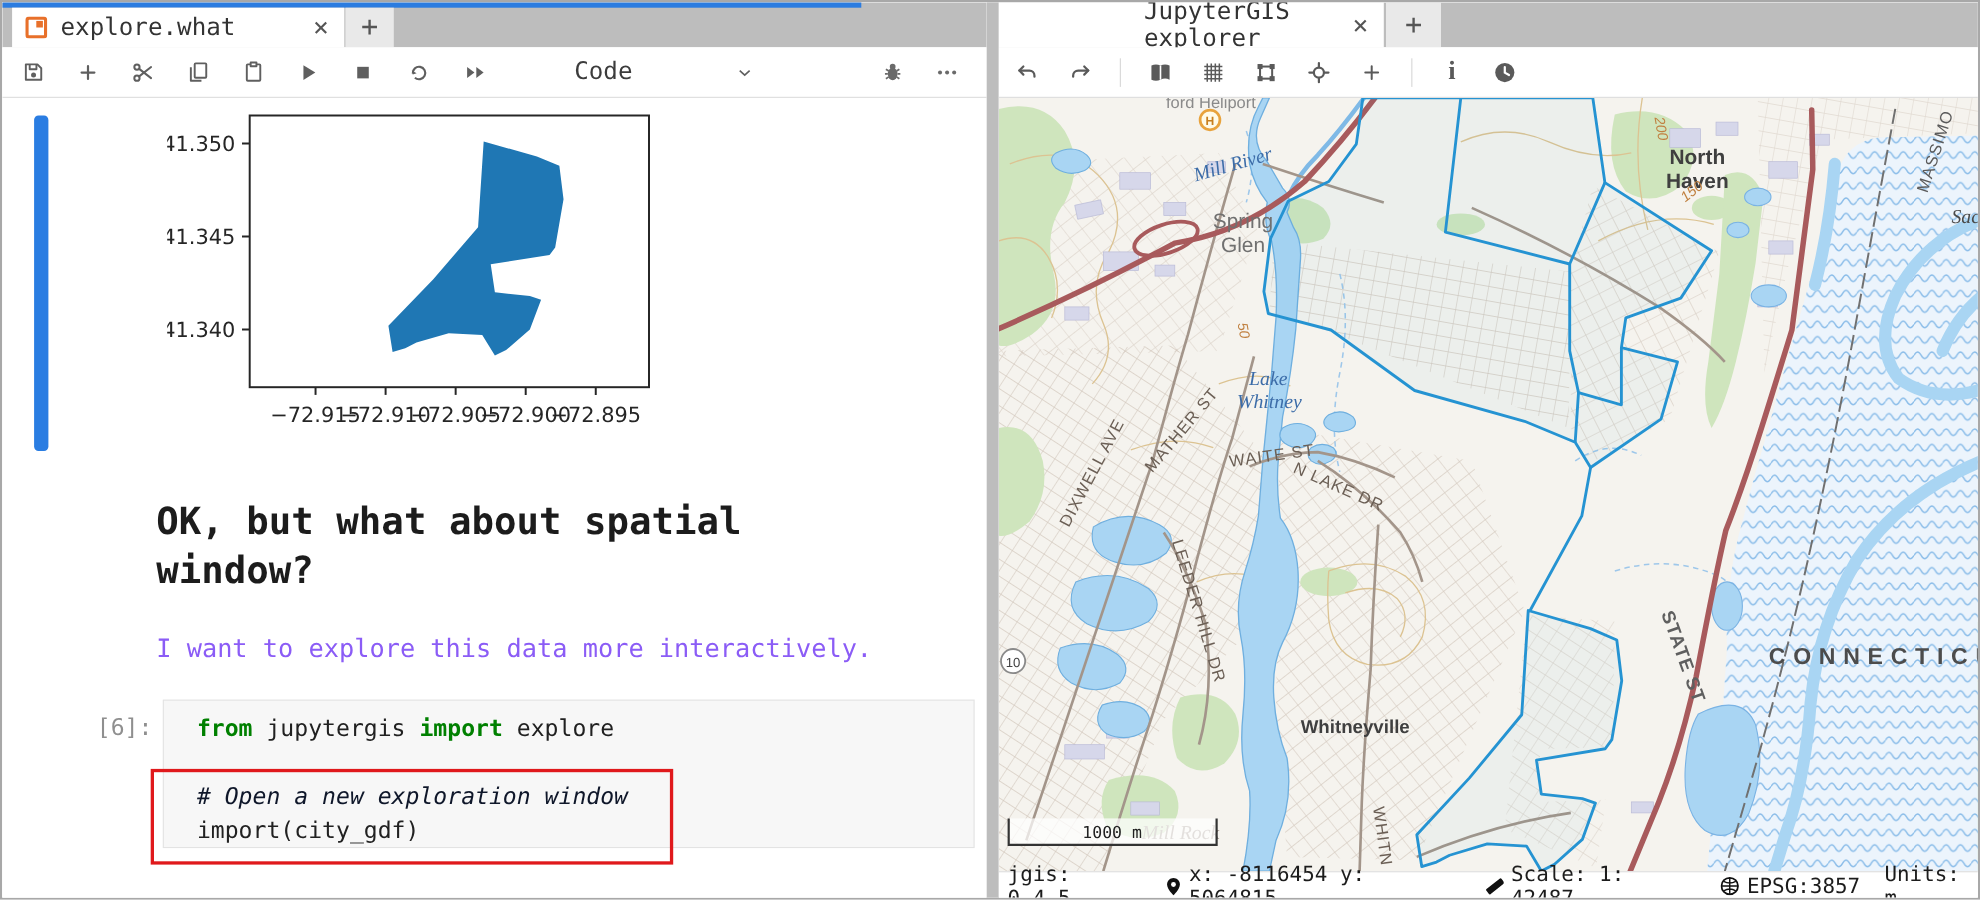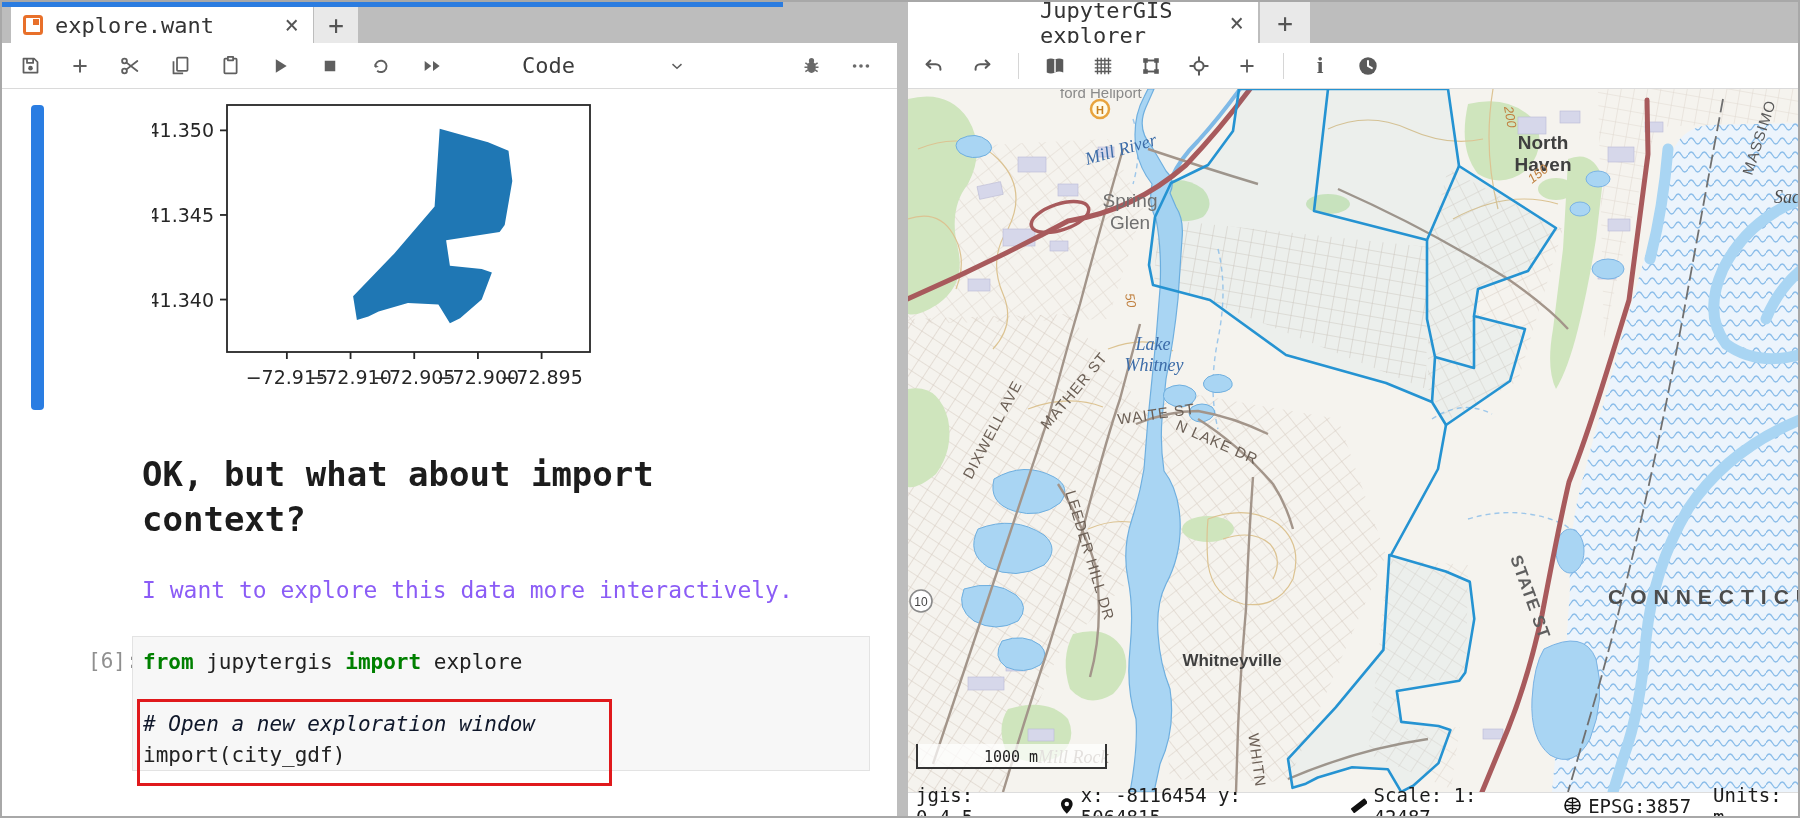--- a/index.html
+++ b/index.html
@@ -32,22 +32,22 @@
   .code-select{ display:flex; align-items:center; font-size:22px; color:#3c3c3c; }
 
   
   #nb-content{ position:absolute; left:0; top:87px; width:895px; height:731px; background:#fff; overflow:hidden; }
   #cell-bar{ position:absolute; left:29px; top:16px; width:13px; height:305px; background:#2a7de2; border-radius:4px; }
   #plot-wrap{ position:absolute; left:150px; top:11px; width:480px; height:310px; }
   #md-heading{ position:absolute; left:140px; top:363px; width:580px; font-size:34px; line-height:45px;
                font-weight:bold; color:#1c1c1c; }
   #md-para{ position:absolute; left:140px; top:488px; font-size:23px; color:#8b5cf6; }
   #exec-count{ position:absolute; left:86px; top:560px; font-size:21px; color:#8f8f8f; }
-  #code-cell{ position:absolute; left:130px; top:547px; width:738px; height:135px; background:#f7f7f7;
-              border:1px solid #e3e3e3; padding:10px 0 0 10px; font-size:21px; line-height:31px; color:#212121; }
+  #code-cell{ position:absolute; left:146px; top:547px; width:738px; height:135px; background:#f7f7f7;
+              border:1px solid #e3e3e3; padding:10px 0 0 30px; font-size:21px; line-height:31px; color:#212121; }
   .kw{ color:#008000; font-weight:bold; }
   .comment{ color:#0f172a; font-style:italic; }
   #red-annotation{ position:absolute; left:135px; top:610px; width:475px; height:87px;
                    border:3px solid #e0191c; pointer-events:none; }
 
   
   #map-area{ position:absolute; left:0; top:87px; width:894px; height:703px; overflow:hidden; background:#f5f3ee; }
   #map-area svg{ display:block; }
 
   
@@ -71,21 +71,21 @@
 
   <div id="left-panel" class="panel">
 
     <div class="tabbar">
       <div class="blue-strip"></div>
       <div class="tab" style="left:9px; width:302px; padding:0 14px 0 12px; top:5px; height:36px;">
         <svg width="20" height="20" viewBox="0 0 20 20" style="margin-right:12px;">
           <rect x="1.5" y="1.5" width="17" height="17" rx="2" fill="#ffffff" stroke="#e8702a" stroke-width="3"></rect>
           <rect x="10" y="4" width="6" height="6" fill="#e8702a"></rect>
         </svg>
-        <span class="tab-title">explore.want</span>
+        <span class="tab-title">explore.what</span>
         <span class="tab-close">×</span>
       </div>
       <div class="plus-tab" style="left:312px; width:44px; top:5px; height:36px;">
         <span>+</span>
       </div>
     </div>
 
     <div class="toolbar" style="padding-left:16px; gap:26px;">
       <span class="tbtn">
         <svg width="21" height="21" viewBox="0 0 24 24" fill="none" stroke="#5f5f5f" stroke-width="2" stroke-linejoin="round">
@@ -184,21 +184,21 @@
             <text x="389.6000000000362" y="284" text-anchor="middle" fill="#262626" font-family="DejaVu Sans, sans-serif" font-size="19">−72.895</text>
             <line x1="75" y1="199.55479452049525" x2="68" y2="199.55479452049525" stroke="#262626" stroke-width="1.8"></line>
             <text x="62" y="206.55479452049525" text-anchor="end" fill="#262626" font-family="DejaVu Sans, sans-serif" font-size="19">41.340</text>
             <line x1="75" y1="114.96575342469048" x2="68" y2="114.96575342469048" stroke="#262626" stroke-width="1.8"></line>
             <text x="62" y="121.96575342469048" text-anchor="end" fill="#262626" font-family="DejaVu Sans, sans-serif" font-size="19">41.345</text>
             <line x1="75" y1="30.376712328765475" x2="68" y2="30.376712328765475" stroke="#262626" stroke-width="1.8"></line>
             <text x="62" y="37.37671232876548" text-anchor="end" fill="#262626" font-family="DejaVu Sans, sans-serif" font-size="19">41.350</text>
           </svg>
       </div>
 
-      <div id="md-heading">OK, but what about import context?</div>
+      <div id="md-heading">OK, but what about spatial window?</div>
       <div id="md-para">I want to explore this data more interactively.</div>
 
       <div id="exec-count">[6]:</div>
 
       <div id="code-cell">
         <div><span class="kw">from</span><span> jupytergis </span><span class="kw">import</span><span> explore</span></div>
         <div>&nbsp;</div>
         <div class="comment"># Open a new exploration window</div>
         <div>import(city_gdf)</div>
       </div>

